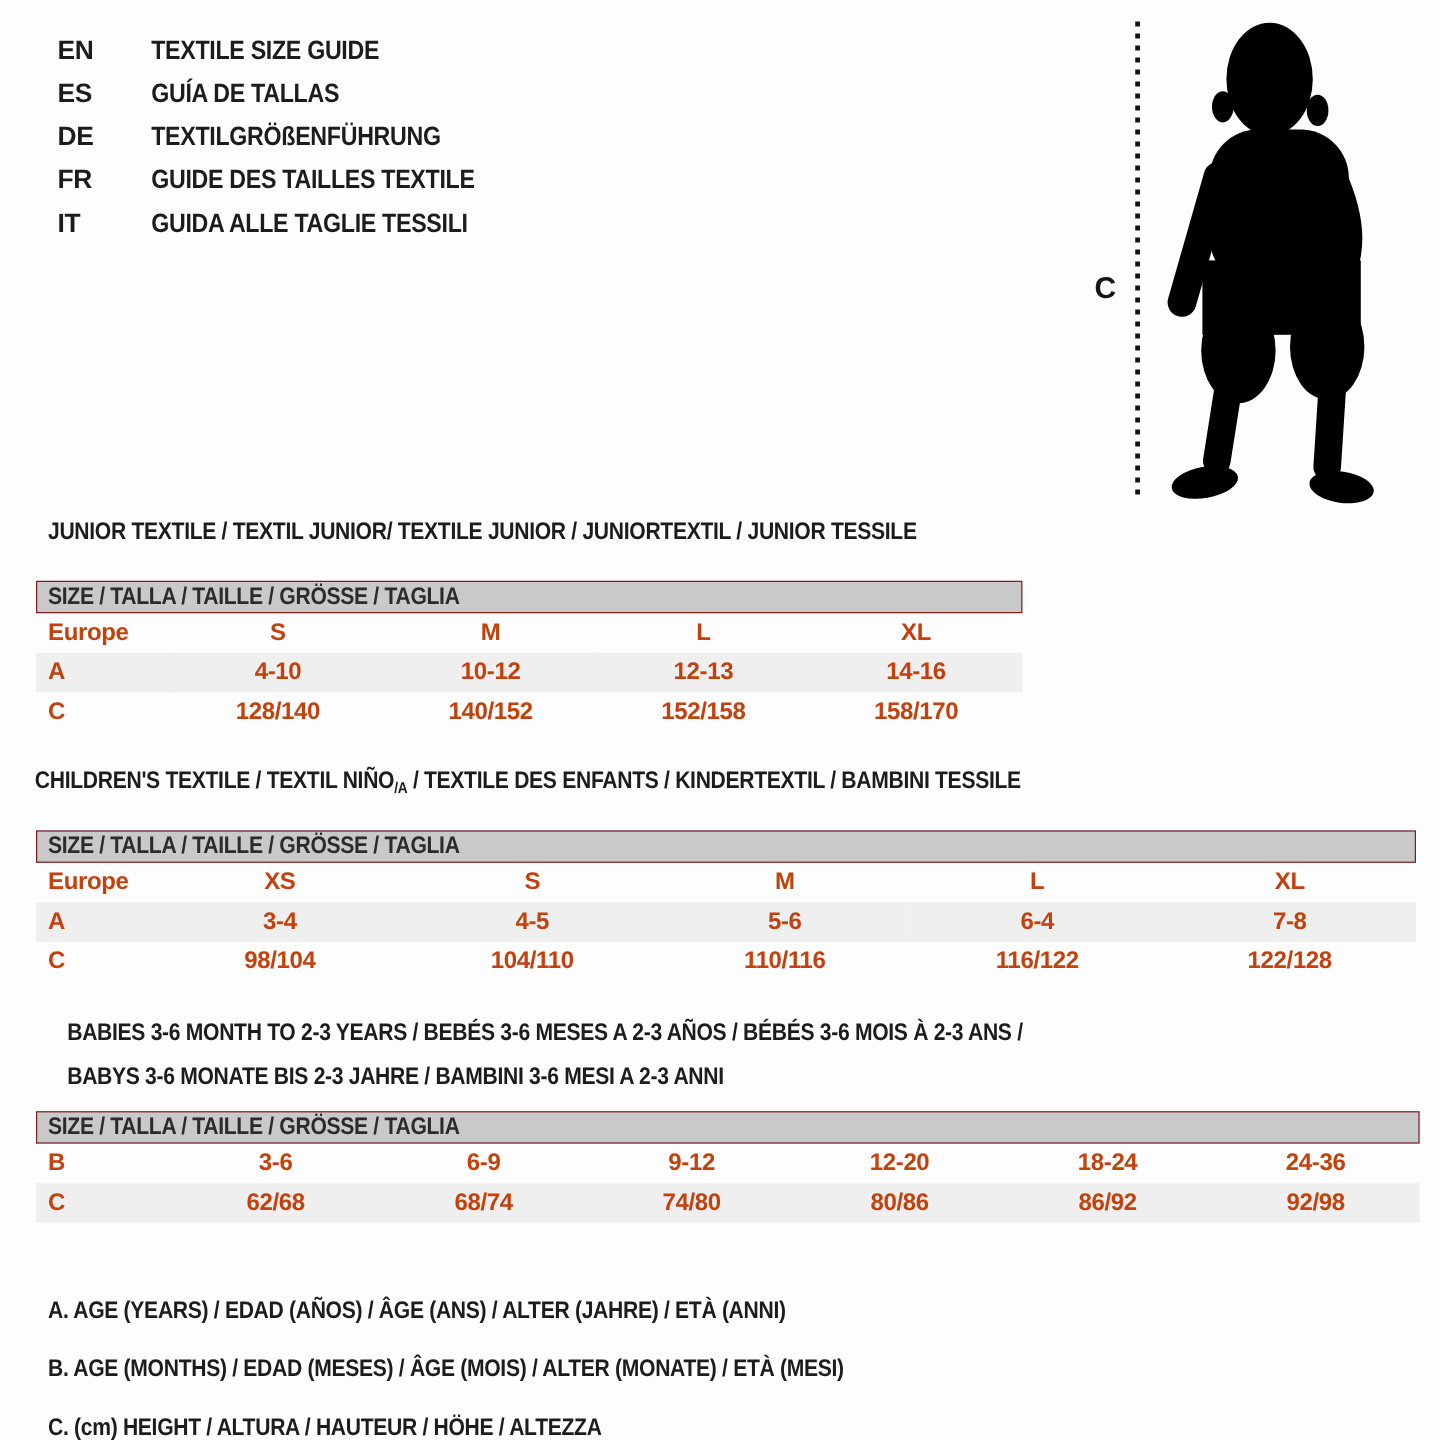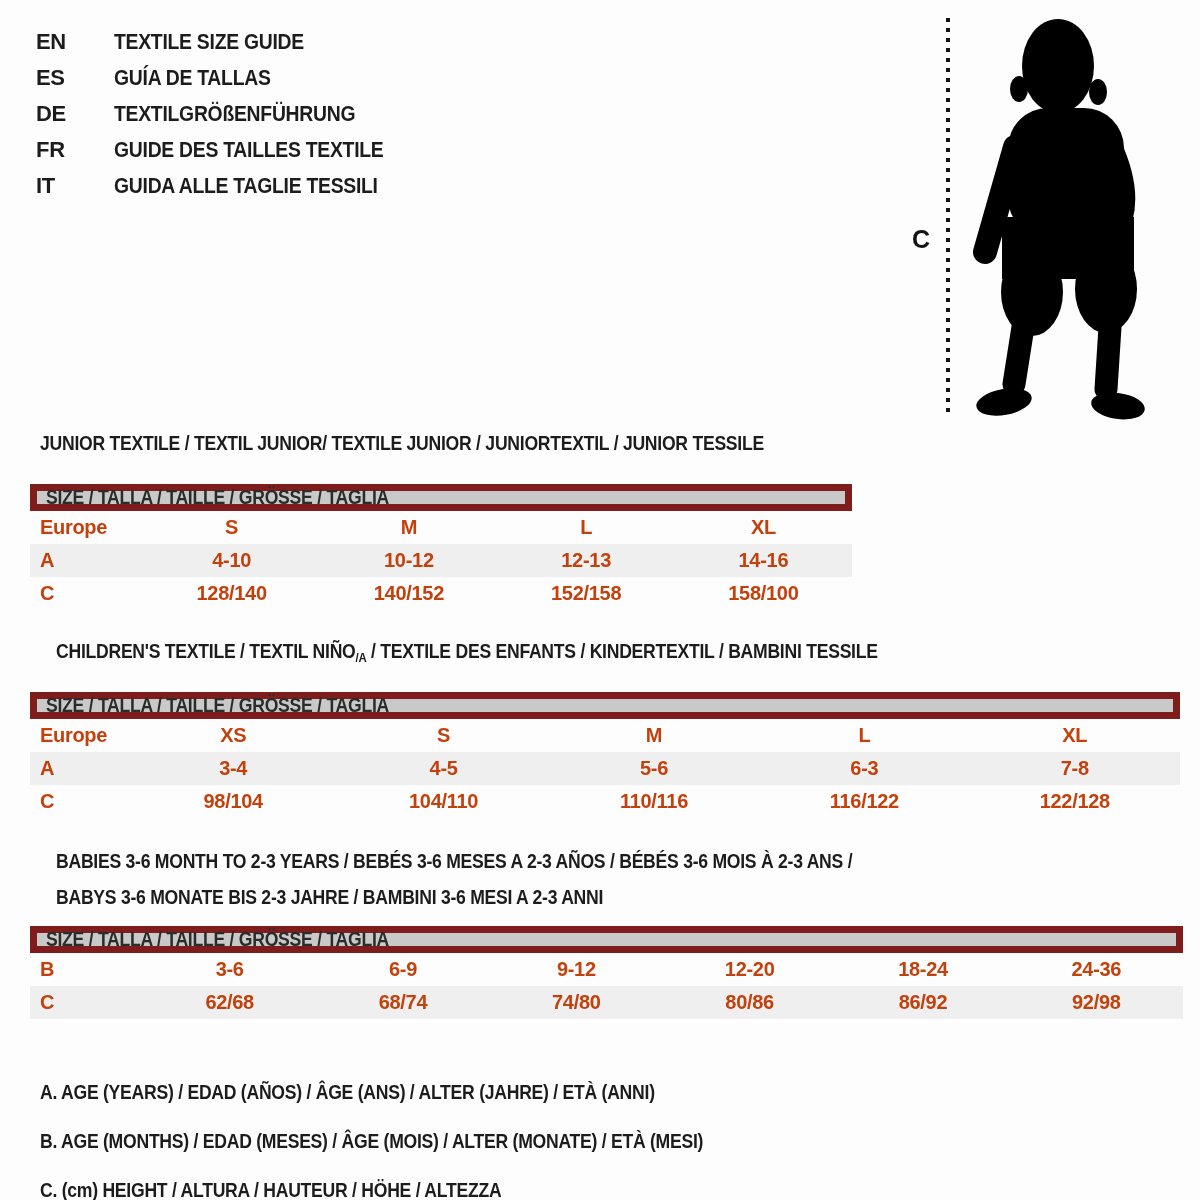--- a/index.html
+++ b/index.html
@@ -2,32 +2,32 @@
 <html><head>
 <meta charset="utf-8">
 <style>
   html,body{margin:0;padding:0;background:#fff;}
   .page{
     position:relative;width:1200px;height:1200px;background:#fdfdfd;
     font-family:"Liberation Sans",sans-serif;color:#1c1c1c;overflow:hidden;
   }
   .cond{display:inline-block;transform:scaleX(0.88);transform-origin:0 50%;white-space:nowrap;}
   
-  .lang-list{position:absolute;left:36px;top:24px;}
+  .lang-list{position:absolute;left:48px;top:24px;}
   .lang-row{display:flex;align-items:center;height:36px;font-weight:bold;font-size:22px;letter-spacing:-0.3px;}
   .lang-code{width:78px;flex:none;}
   
   .figure{position:absolute;left:900px;top:10px;}
   
   .section-title{position:absolute;font-size:20px;font-weight:bold;letter-spacing:-0.3px;white-space:nowrap;}
   .sub{font-size:13px;position:relative;top:4px;}
   
   .tablewrap{position:absolute;}
   .size-header{
-    background:#c9c9c9;border:7px solid #7f1d1d;height:27px;box-sizing:border-box;
+    background:#c9c9c9;border:1px solid #7f1d1d;height:27px;box-sizing:border-box;
     display:flex;align-items:center;padding-left:9px;
     font-weight:bold;font-size:20px;color:#2b2b2b;letter-spacing:-0.3px;
   }
   table{border-collapse:collapse;table-layout:fixed;width:100%;}
   td{height:33px;font-weight:bold;font-size:20px;letter-spacing:-0.3px;text-align:center;padding:0;color:#c2410c;}
   td.lbl{text-align:left;padding-left:10px;}
   tr.stripe{background:#efefef;}
   
   .legend{position:absolute;left:40px;top:1062px;}
   .legend-line{height:37px;display:flex;align-items:center;font-weight:bold;font-size:20px;letter-spacing:-0.3px;margin-top:12px;}
@@ -108,27 +108,27 @@
           <td>4-10</td>
           <td>10-12</td>
           <td>12-13</td>
           <td>14-16</td>
         </tr>
         <tr>
           <td class="lbl">C</td>
           <td>128/140</td>
           <td>140/152</td>
           <td>152/158</td>
-          <td>158/100</td>
+          <td>158/170</td>
         </tr>
       </tbody>
     </table>
   </div>
 
-  <div class="section-title" style="left:56px;top:640px;">
+  <div class="section-title" style="left:29px;top:640px;">
     <span class="cond"><span>CHILDREN'S TEXTILE / TEXTIL NIÑO</span><span class="sub">/A</span><span> / TEXTILE DES ENFANTS / KINDERTEXTIL / BAMBINI TESSILE</span></span>
   </div>
   <div class="tablewrap" style="left:30px;top:692px;width:1150px;">
     <div class="size-header">
       <span class="cond">SIZE / TALLA / TAILLE / GRÖSSE / TAGLIA</span>
     </div>
     <table>
       <colgroup>
           <col style="width:98px">
           <col>
@@ -144,21 +144,21 @@
           <td>S</td>
           <td>M</td>
           <td>L</td>
           <td>XL</td>
         </tr>
         <tr class="stripe">
           <td class="lbl">A</td>
           <td>3-4</td>
           <td>4-5</td>
           <td>5-6</td>
-          <td>6-3</td>
+          <td>6-4</td>
           <td>7-8</td>
         </tr>
         <tr>
           <td class="lbl">C</td>
           <td>98/104</td>
           <td>104/110</td>
           <td>110/116</td>
           <td>116/122</td>
           <td>122/128</td>
         </tr>

